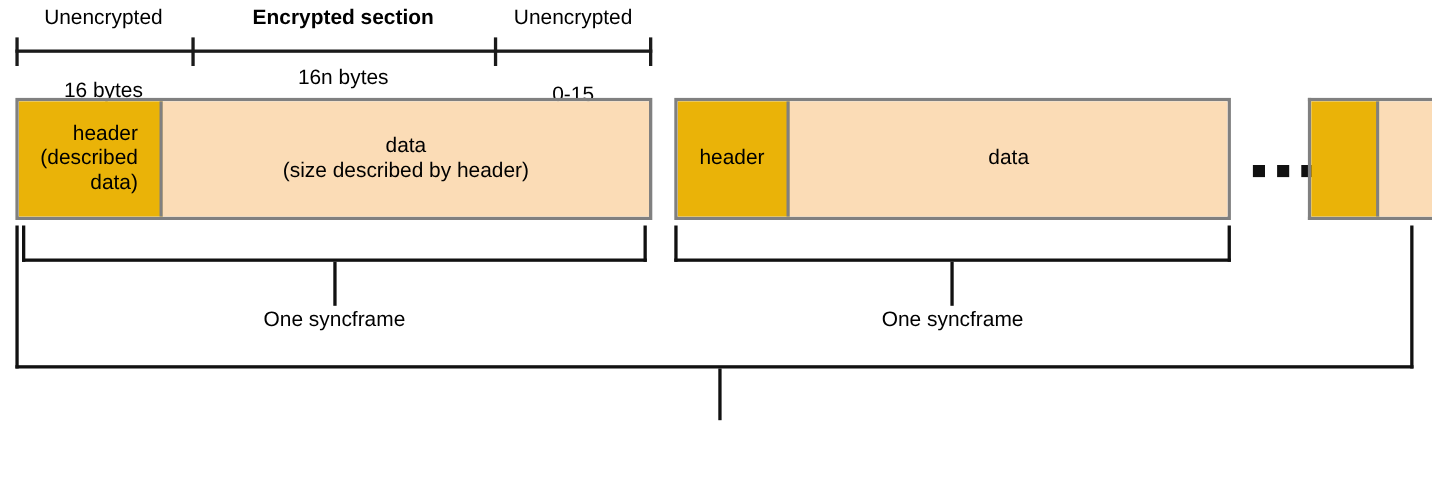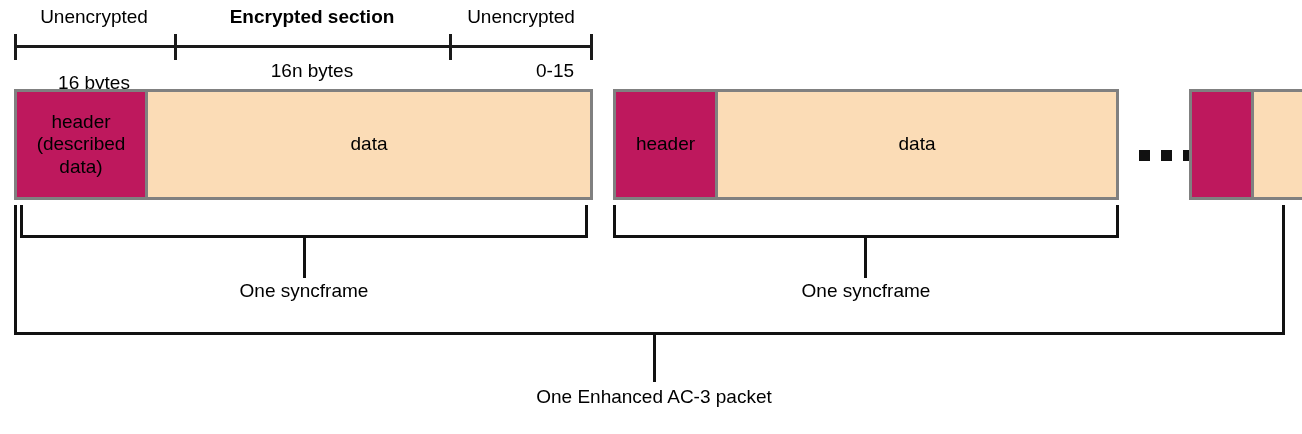--- a/index.html
+++ b/index.html
@@ -52,22 +52,23 @@
     box-sizing: border-box;
     display: flex;
     align-items: center;
     justify-content: center;
     font-size: 19px;
     color: #000000;
     text-align: center;
     line-height: 1.18;
   }
   .seg-header {
-    background: #be185d;
+    background: #eab308;
     border-right: 3px solid #808080;
+    text-align: right;
   }
   .seg-data {
     background: #fbdcb6;
   }
   .seg-noborder {
     border-right: none;
   }
 
   
   .dots {
@@ -106,33 +107,34 @@
 
   <div class="ruler-line ruler-h" style="left:14px; top:45px; width:579px;"></div>
 
   <div class="ruler-line ruler-tick" style="left:14px; top:34px;"></div>
   <div class="ruler-line ruler-tick" style="left:174px; top:34px;"></div>
   <div class="ruler-line ruler-tick" style="left:449px; top:34px;"></div>
   <div class="ruler-line ruler-tick" style="left:590px; top:34px;"></div>
 
   <div class="lbl lbl-center" style="left:94px; top:72px;">16 bytes</div>
   <div class="lbl lbl-center" style="left:312px; top:60px;">16n bytes</div>
-  <div class="lbl lbl-center" style="left:521px; top:60px;margin-left:34px;">0-15</div>
+  <div class="lbl lbl-center" style="left:521px; top:76px;">0-15</div>
 
   <div class="block" style="left:14px; top:89px; width:579px; height:111px;">
     <div class="seg seg-header" style="width:131px;">
       <div>
         <div>header</div>
         <div>(described</div>
         <div>data)</div>
       </div>
     </div>
     <div class="seg seg-data" style="flex:1;">
       <div>
         <div>data</div>
+        <div>(size described by header)</div>
       </div>
     </div>
   </div>
 
   <div class="block" style="left:613px; top:89px; width:506px; height:111px;">
     <div class="seg seg-header" style="width:102px;">
       <div>header</div>
     </div>
     <div class="seg seg-data" style="flex:1;">
       <div>data</div>
@@ -157,15 +159,14 @@
   <div class="brk" style="left:20px; top:205px; width:568px; height:33px;"></div>
   <div class="stem" style="left:303px; top:238px; height:40px;"></div>
   <div class="lbl lbl-center" style="left:304px; top:280px;">One syncframe</div>
 
   <div class="brk" style="left:613px; top:205px; width:506px; height:33px;"></div>
   <div class="stem" style="left:864px; top:238px; height:40px;"></div>
   <div class="lbl lbl-center" style="left:866px; top:280px;">One syncframe</div>
 
   <div class="brk" style="left:14px; top:205px; width:1271px; height:130px;"></div>
   <div class="stem" style="left:653px; top:335px; height:47px;"></div>
-  <div class="lbl lbl-center" style="left:654px; top:386px;">One Enhanced AC-3 packet</div>
 
 </div>
 
 </body></html>

